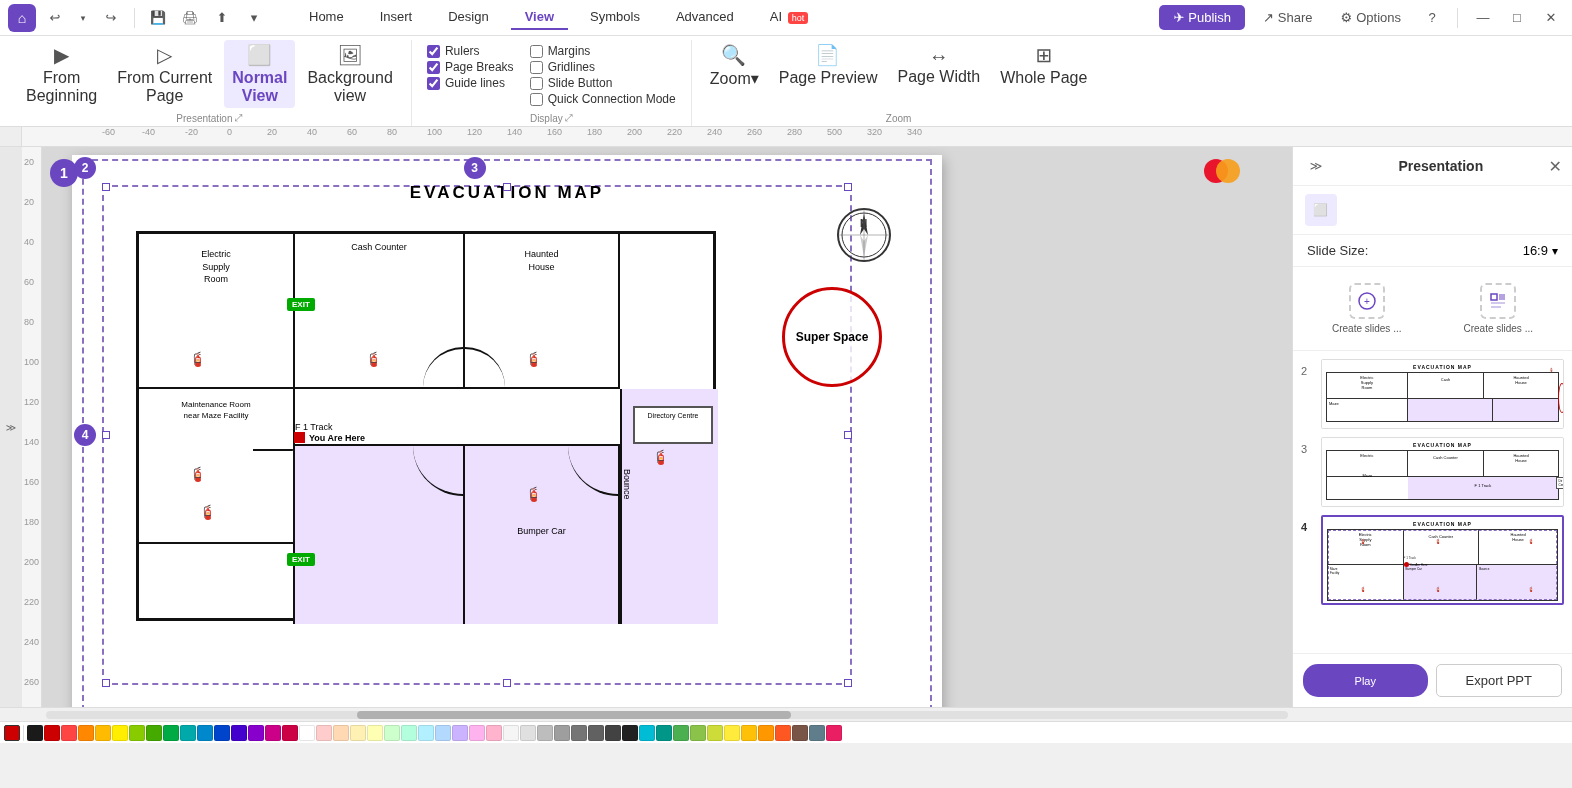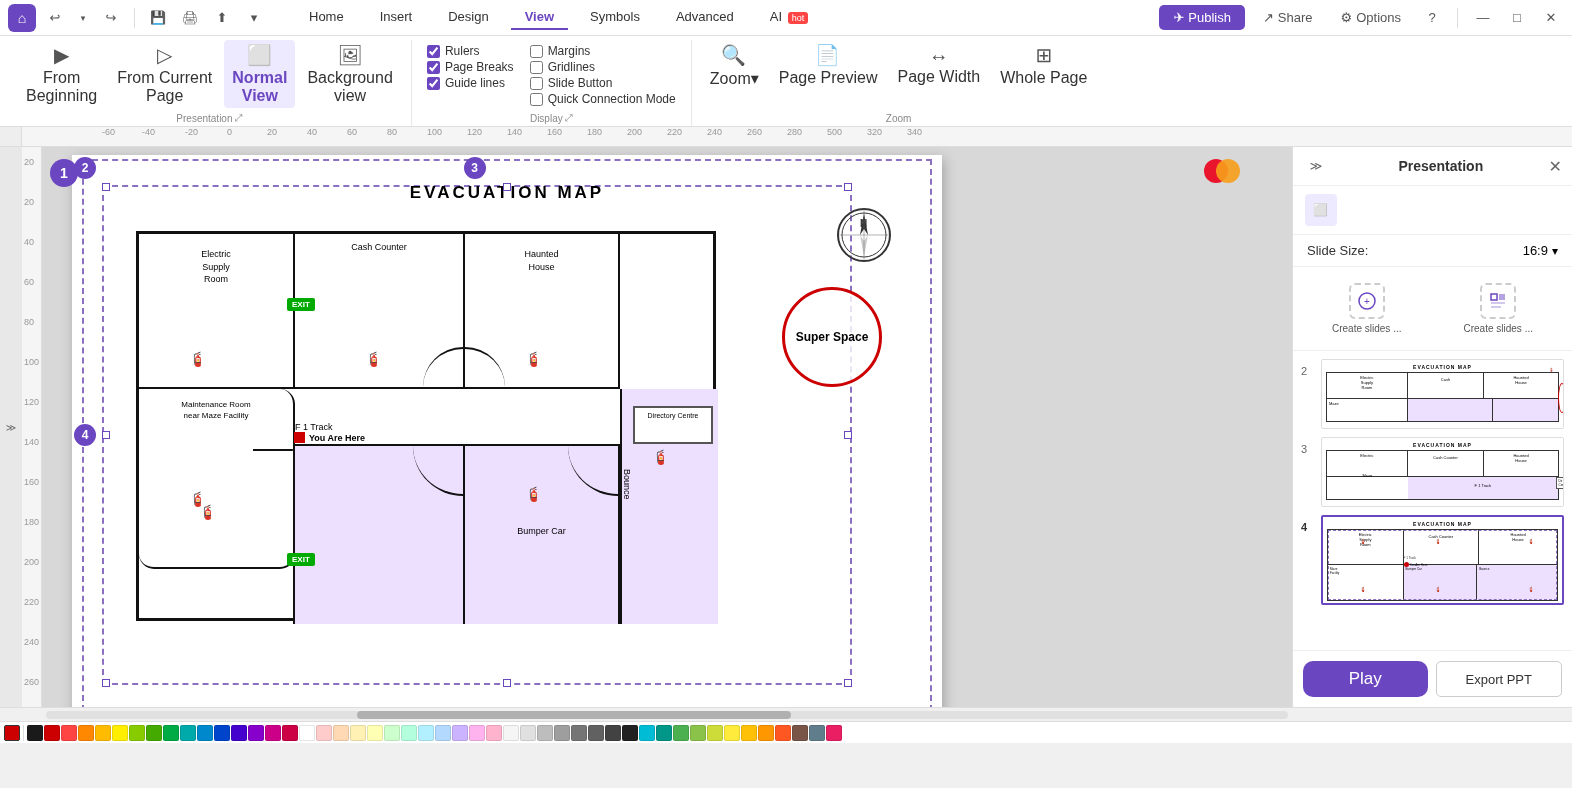--- a/index.html
+++ b/index.html
@@ -359,21 +359,21 @@
 
             <div style="position:absolute;top:0;left:326px;width:155px;height:155px;border-right:2.5px solid #111;border-bottom:2.5px solid #111;">
               <div style="font-size:9px;text-align:center;padding-top:14px;line-height:1.4;">Haunted<br>House</div>
               <div class="fire-ext" style="bottom:20px;left:60px;">🧯</div>
 
               <div style="position:absolute;bottom:0;left:0;width:40px;height:40px;border-top:2px solid #111;border-radius:0 40px 0 0;"></div>
             </div>
 
             <div class="exit-sign" style="top:64px;left:148px;">EXIT</div>
 
-            <div style="position:absolute;top:155px;left:0;width:156px;height:180px;border-right:2.5px solid #111;border-bottom:2.5px solid #111;border-radius:15px;">
+            <div style="position:absolute;top:155px;left:0;width:156px;height:155px;border-right:2.5px solid #111;border-bottom:2.5px solid #111;">
               <div style="font-size:8px;text-align:center;padding-top:10px;line-height:1.4;">Maintenance Room<br>near Maze Facility</div>
               <div class="fire-ext" style="bottom:60px;left:50px;">🧯</div>
 
               <div style="position:absolute;top:60px;right:0;width:40px;height:40px;border-left:2px solid #111;border-radius:0 40px 0 0;transform:rotate(90deg);"></div>
             </div>
 
             <div style="position:absolute;top:230px;left:0;width:156px;height:160px;border-right:2.5px solid #111;">
               <div class="fire-ext" style="top:40px;left:60px;">🧯</div>
             </div>
 
@@ -560,21 +560,21 @@
 
               <div style="position:absolute;top:0;left:0;right:0;bottom:0;border:1.5px dashed #8B6FC0;pointer-events:none;"></div>
             </div>
           </div>
         </div>
       </div>
 
     </div>
 
     <div style="padding:10px;border-top:1px solid #eee;display:flex;gap:8px;">
-      <button style="flex:1;background:#6b46c1;color:white;border:none;padding:8px;border-radius:10px;cursor:pointer;font-size:17px;">Play</button>
+      <button style="flex:1;background:#6b46c1;color:white;border:none;padding:8px;border-radius:15px;cursor:pointer;font-size:11px;">Play</button>
       <button style="flex:1;background:#fff;color:#333;border:1px solid #ccc;padding:8px;border-radius:5px;cursor:pointer;font-size:13px;">Export PPT</button>
     </div>
   </div>
 </div>
 
 <div style="display:flex;align-items:center;height:14px;background:#f0f0f0;border-top:1px solid #ddd;">
   <div style="width:22px;"></div>
   <div style="width:20px;"></div>
   <div style="flex:1;height:8px;background:#e0e0e0;border-radius:4px;position:relative;margin:0 4px;cursor:pointer;">
     <div style="position:absolute;left:25%;width:35%;height:100%;background:#b0b0b0;border-radius:4px;"></div>

